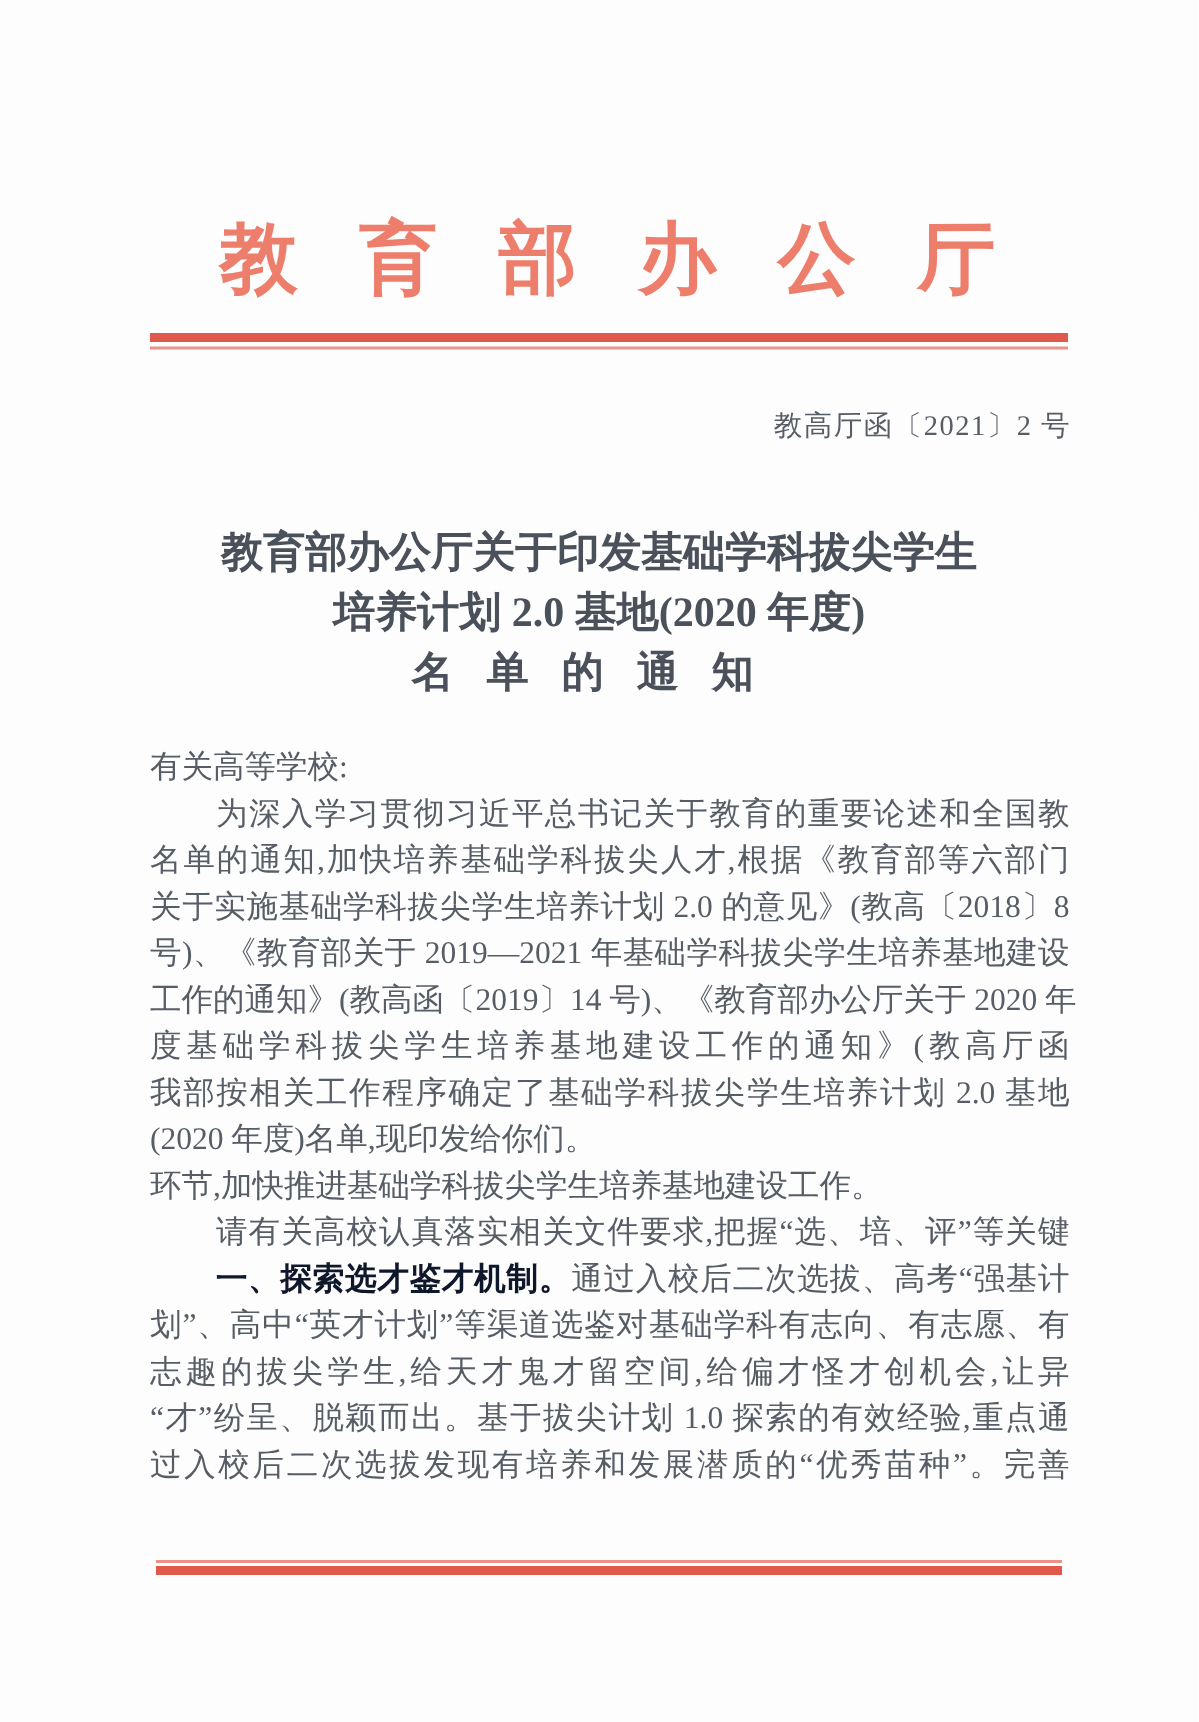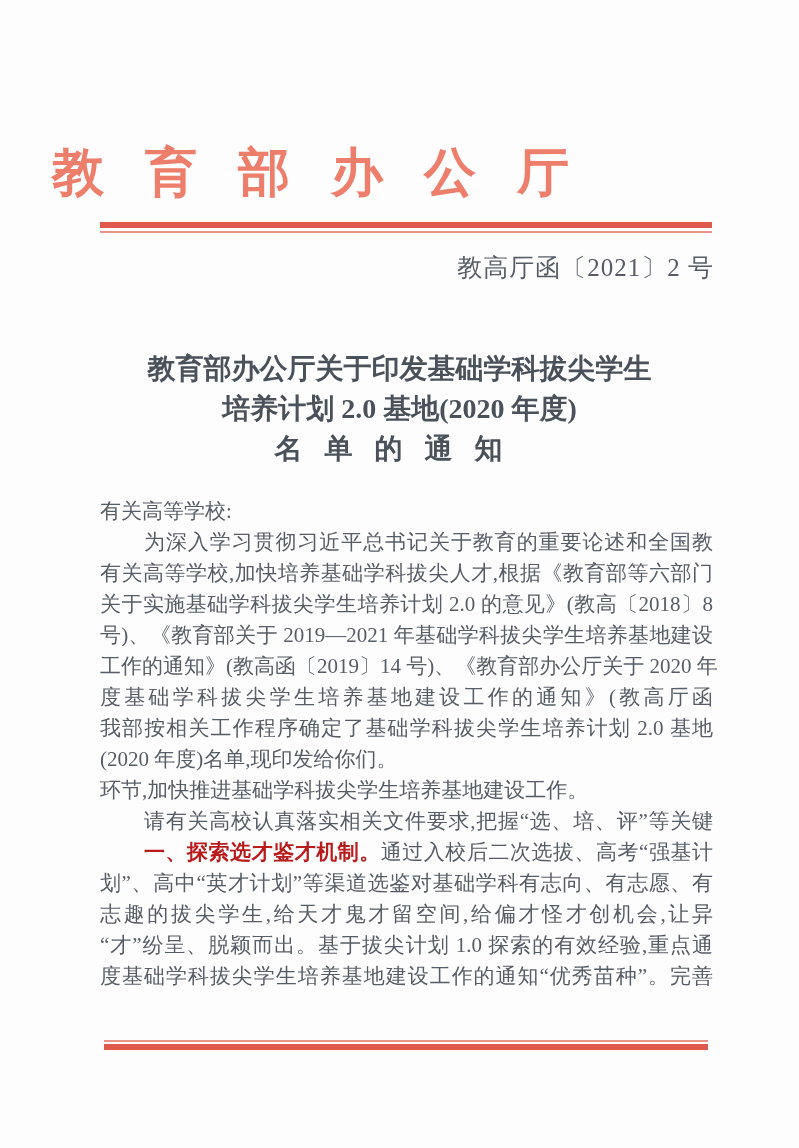--- a/index.html
+++ b/index.html
@@ -19,43 +19,44 @@
     background: var(--paper);
     overflow: hidden;
     font-family: "Liberation Serif", "DejaVu Serif", serif;
   }
   
   .letterhead {
     position: absolute;
     top: 138px;
     left: 0;
     width: 100%;
+    text-align: center;
     font-size: 52px;
     font-weight: bold;
     color: var(--letterhead-red);
     letter-spacing: 41px;
     padding-left: 52px;
     white-space: nowrap;
   }
   
   .rule { position: absolute; }
   .rule-top { left: 100px; top: 222px; width: 612px; }
   .rule-top .thick { height: 6px; background: var(--rule-red); }
   .rule-top .gap   { height: 3px; }
   .rule-top .thin  { height: 2px; background: var(--rule-red-light); }
   .rule-bottom { left: 104px; top: 1040px; width: 604px; }
   .rule-bottom .thin  { height: 2px; background: var(--rule-red-light); }
   .rule-bottom .gap   { height: 2px; }
   .rule-bottom .thick { height: 6px; background: var(--rule-red); }
   
   .doc-number {
     position: absolute;
-    top: 251px;
+    top: 271px;
     right: 85px;
-    font-size: 25px;
+    font-size: 19px;
     letter-spacing: 1px;
     color: var(--ink-body);
     white-space: nowrap;
   }
   
   .title {
     position: absolute;
     top: 349px;
     left: 0;
     width: 100%;
@@ -79,22 +80,22 @@
   .bline {
     height: 31px;
     text-align: justify;
     text-align-last: justify;
     white-space: nowrap;
   }
   .bline.plain { text-align: left; text-align-last: left; }
   .bline.start { text-indent: 44px; }
   .bold-head {
     font-weight: bold;
-    font-family: Liberation Mono, monospace;
-    color: #b91c1c;
+    font-family: Liberation Sans, sans-serif;
+    color: #0f172a;
   }
 </style>
 </head>
 <body>
 
 <div class="page">
 
   <div class="letterhead">教育部办公厅</div>
 
   <div class="rule rule-top">
@@ -108,38 +109,38 @@
   <div class="title">
     <div>教育部办公厅关于印发基础学科拔尖学生</div>
     <div>培养计划 2.0 基地(2020 年度)</div>
     <div class="spaced">名单的通知</div>
   </div>
 
   <div class="body-text">
     <div class="bline plain">有关高等学校:</div>
 
     <div class="bline start">为深入学习贯彻习近平总书记关于教育的重要论述和全国教</div>
-    <div class="bline">有关高等学校,加快培养基础学科拔尖人才,根据《教育部等六部门</div>
+    <div class="bline">名单的通知,加快培养基础学科拔尖人才,根据《教育部等六部门</div>
     <div class="bline">关于实施基础学科拔尖学生培养计划 2.0 的意见》(教高〔2018〕8</div>
     <div class="bline">号)、《教育部关于 2019—2021 年基础学科拔尖学生培养基地建设</div>
     <div class="bline">工作的通知》(教高函〔2019〕14 号)、《教育部办公厅关于 2020 年</div>
     <div class="bline">度基础学科拔尖学生培养基地建设工作的通知》(教高厅函</div>
     <div class="bline">我部按相关工作程序确定了基础学科拔尖学生培养计划 2.0 基地</div>
     <div class="bline plain">(2020 年度)名单,现印发给你们。</div>
 
     <div class="bline plain">环节,加快推进基础学科拔尖学生培养基地建设工作。</div>
     <div class="bline start">请有关高校认真落实相关文件要求,把握“选、培、评”等关键</div>
 
     <div class="bline start">
       <span class="bold-head">一、探索选才鉴才机制。</span><span>通过入校后二次选拔、高考“强基计</span>
     </div>
     <div class="bline">划”、高中“英才计划”等渠道选鉴对基础学科有志向、有志愿、有</div>
     <div class="bline">志趣的拔尖学生,给天才鬼才留空间,给偏才怪才创机会,让异</div>
     <div class="bline">“才”纷呈、脱颖而出。基于拔尖计划 1.0 探索的有效经验,重点通</div>
-    <div class="bline">度基础学科拔尖学生培养基地建设工作的通知“优秀苗种”。完善</div>
+    <div class="bline">过入校后二次选拔发现有培养和发展潜质的“优秀苗种”。完善</div>
   </div>
 
   <div class="rule rule-bottom">
     <div class="thin"></div>
     <div class="gap"></div>
     <div class="thick"></div>
   </div>
 
 </div>
 

